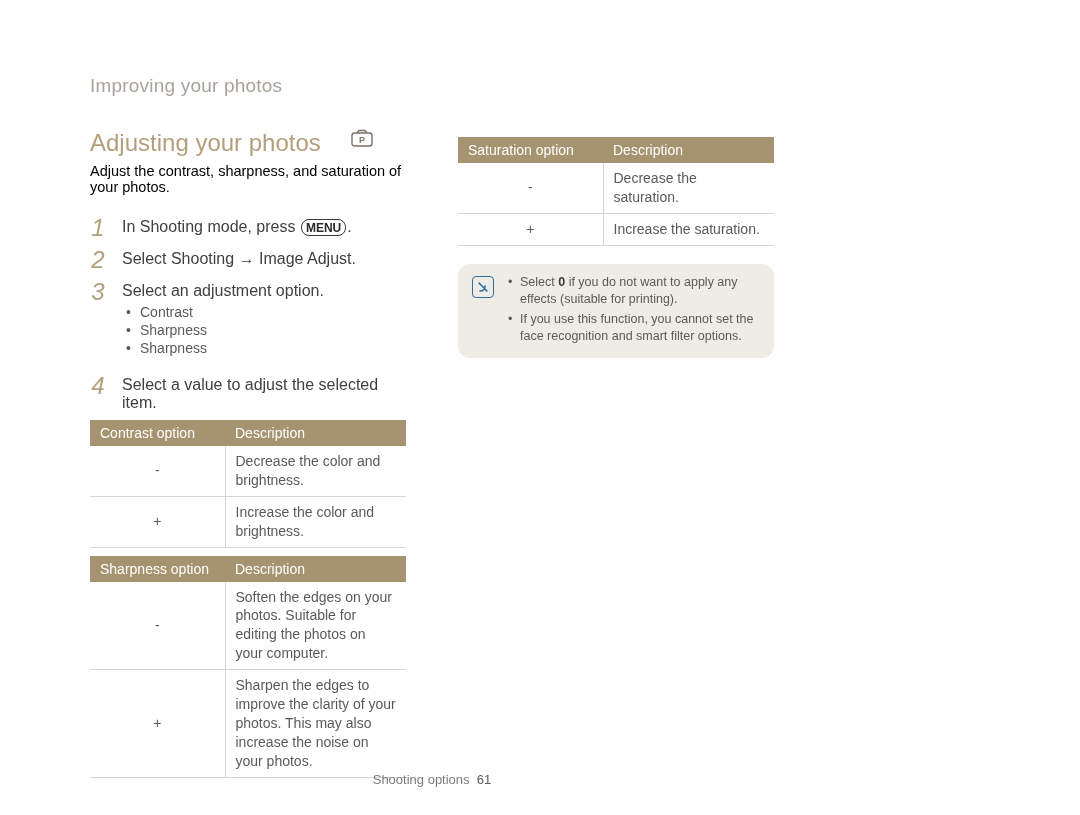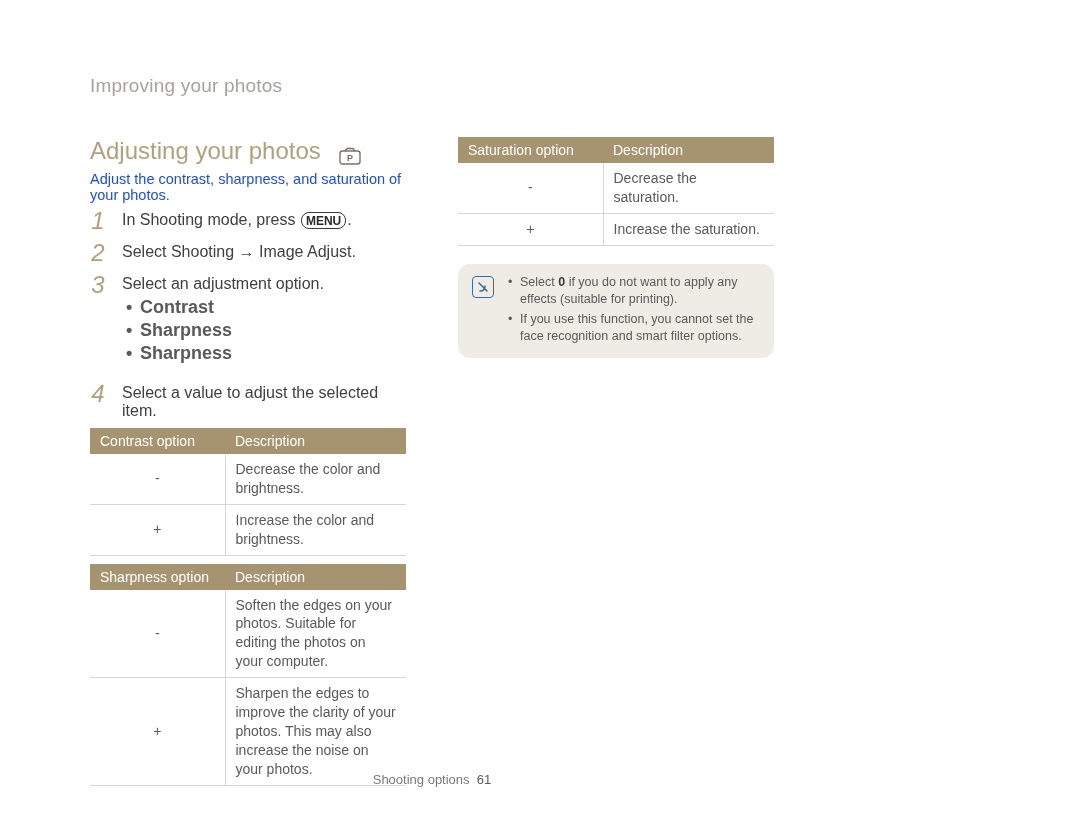--- a/index.html
+++ b/index.html
@@ -28,33 +28,33 @@
     display: flex;
     gap: 52px;
   }
   .col {
     flex: 1;
   }
   .section-title {
     font-size: 24px;
     color: #b39f7b;
     font-weight: 300;
-    margin: 8px 0 6px 0;
-    display: flex;
-    align-items: flex-end;
-    gap: 18px;
+    margin: 0 0 6px 0;
+    display: flex;
+    align-items: flex-start;
+    gap: 30px;
   }
   .mode-icon {
     display: inline-flex;
     align-items: center;
   }
   .intro {
     font-size: 14.5px;
-    color: #1d4ed8;
-    margin-bottom: 4px;
+    color: #000000;
+    margin-bottom: 19px;
     font-weight: 300;
   }
   .step {
     display: flex;
     gap: 16px;
     margin-bottom: 6px;
   }
   .step-num {
     font-size: 24px;
     color: #b39f7b;
@@ -86,26 +86,26 @@
     line-height: 14px;
     vertical-align: middle;
     margin: 0 1px;
   }
   ul.sub {
     margin: 4px 0 10px 0;
     padding-left: 18px;
     list-style: none;
   }
   ul.sub li {
-    font-size: 18px;
+    font-size: 14px;
     color: #5a5a5a;
     position: relative;
     padding-left: 0;
     margin-bottom: 2px;
-    font-weight: 700;
+    font-weight: 400;
   }
   ul.sub li::before {
     content: "•";
     position: absolute;
     left: -14px;
     color: #5a5a5a;
   }
   table.opt {
     border-collapse: collapse;
     width: 100%;

